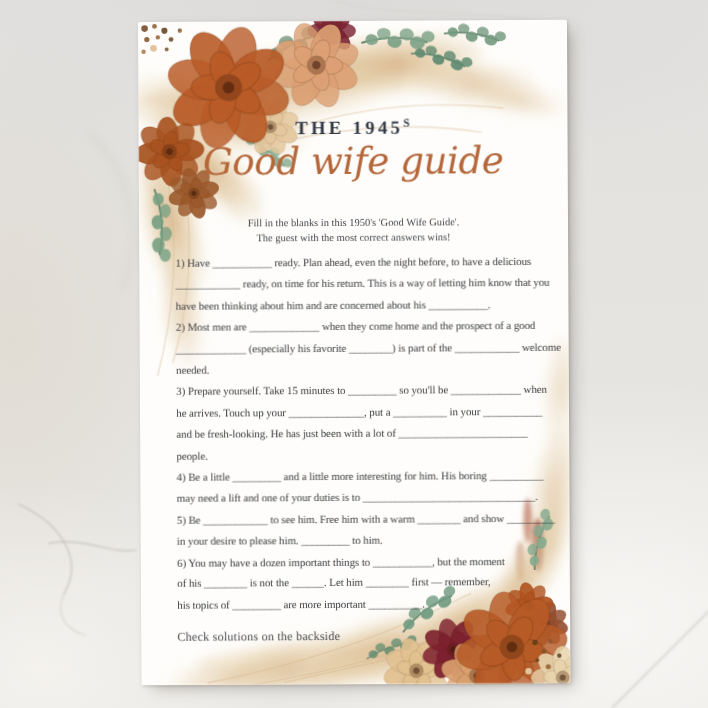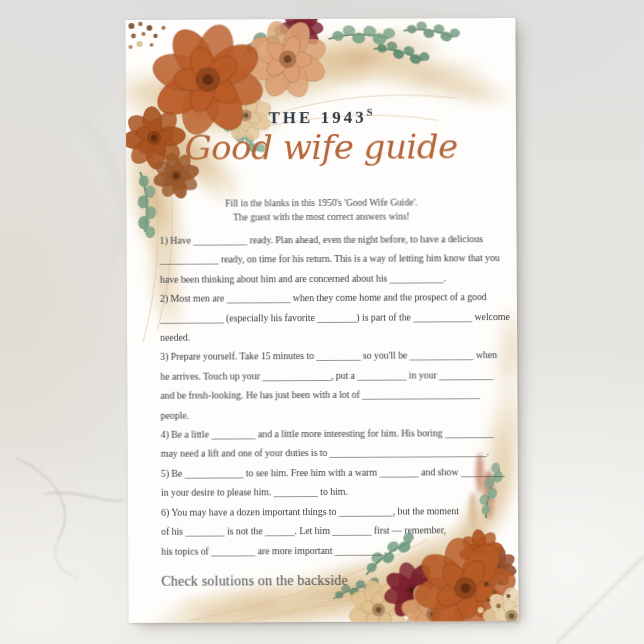--- a/index.html
+++ b/index.html
@@ -40,21 +40,21 @@
     font-family:"Liberation Serif",serif;font-size:9.5px;line-height:14px;color:#43464b;
   }
   .guide{
     position:absolute;top:211px;left:33px;
     font-family:"Liberation Serif",serif;font-size:10px;line-height:19.4px;
     color:#3e4043;letter-spacing:-0.1px;
   }
   .guide .line{white-space:nowrap;}
   .footer{
     position:absolute;top:554px;left:33px;
-    font-family:"Liberation Serif",serif;font-size:14px;color:#4a4c50;letter-spacing:.2px;
+    font-family:"Liberation Serif",serif;font-size:11px;color:#4a4c50;letter-spacing:.2px;
   }
 </style>
 </head>
 <body>
 
 <div class="scene">
 
   <svg class="veins" width="644" height="644" viewBox="0 0 644 644" aria-hidden="true">
     <defs>
       <filter id="vb" x="-40%" y="-40%" width="180%" height="180%">
@@ -217,21 +217,21 @@
           <circle cx="372" cy="565" r="2.2" fill="#8a5a2e"></circle>
           <circle cx="360" cy="582" r="1.8" fill="#6e4320"></circle>
           <circle cx="370" cy="588" r="2.4" fill="#935f30"></circle>
           <circle cx="380" cy="578" r="2" fill="#5f3a1a"></circle>
           <circle cx="352" cy="592" r="3" fill="#e8d7b4"></circle>
         </g>
       </g>
     </svg>
 
     <div class="content">
-      <div class="title"><span>THE 1943</span><sup>S</sup></div>
+      <div class="title"><span>THE 1945</span><sup>S</sup></div>
 
       <div class="script">Good wife guide</div>
 
       <div class="intro">
         <div>Fill in the blanks in this 1950's 'Good Wife Guide'.</div>
         <div>The guest with the most correct answers wins!</div>
       </div>
 
       <div class="guide">
         <div class="item">

